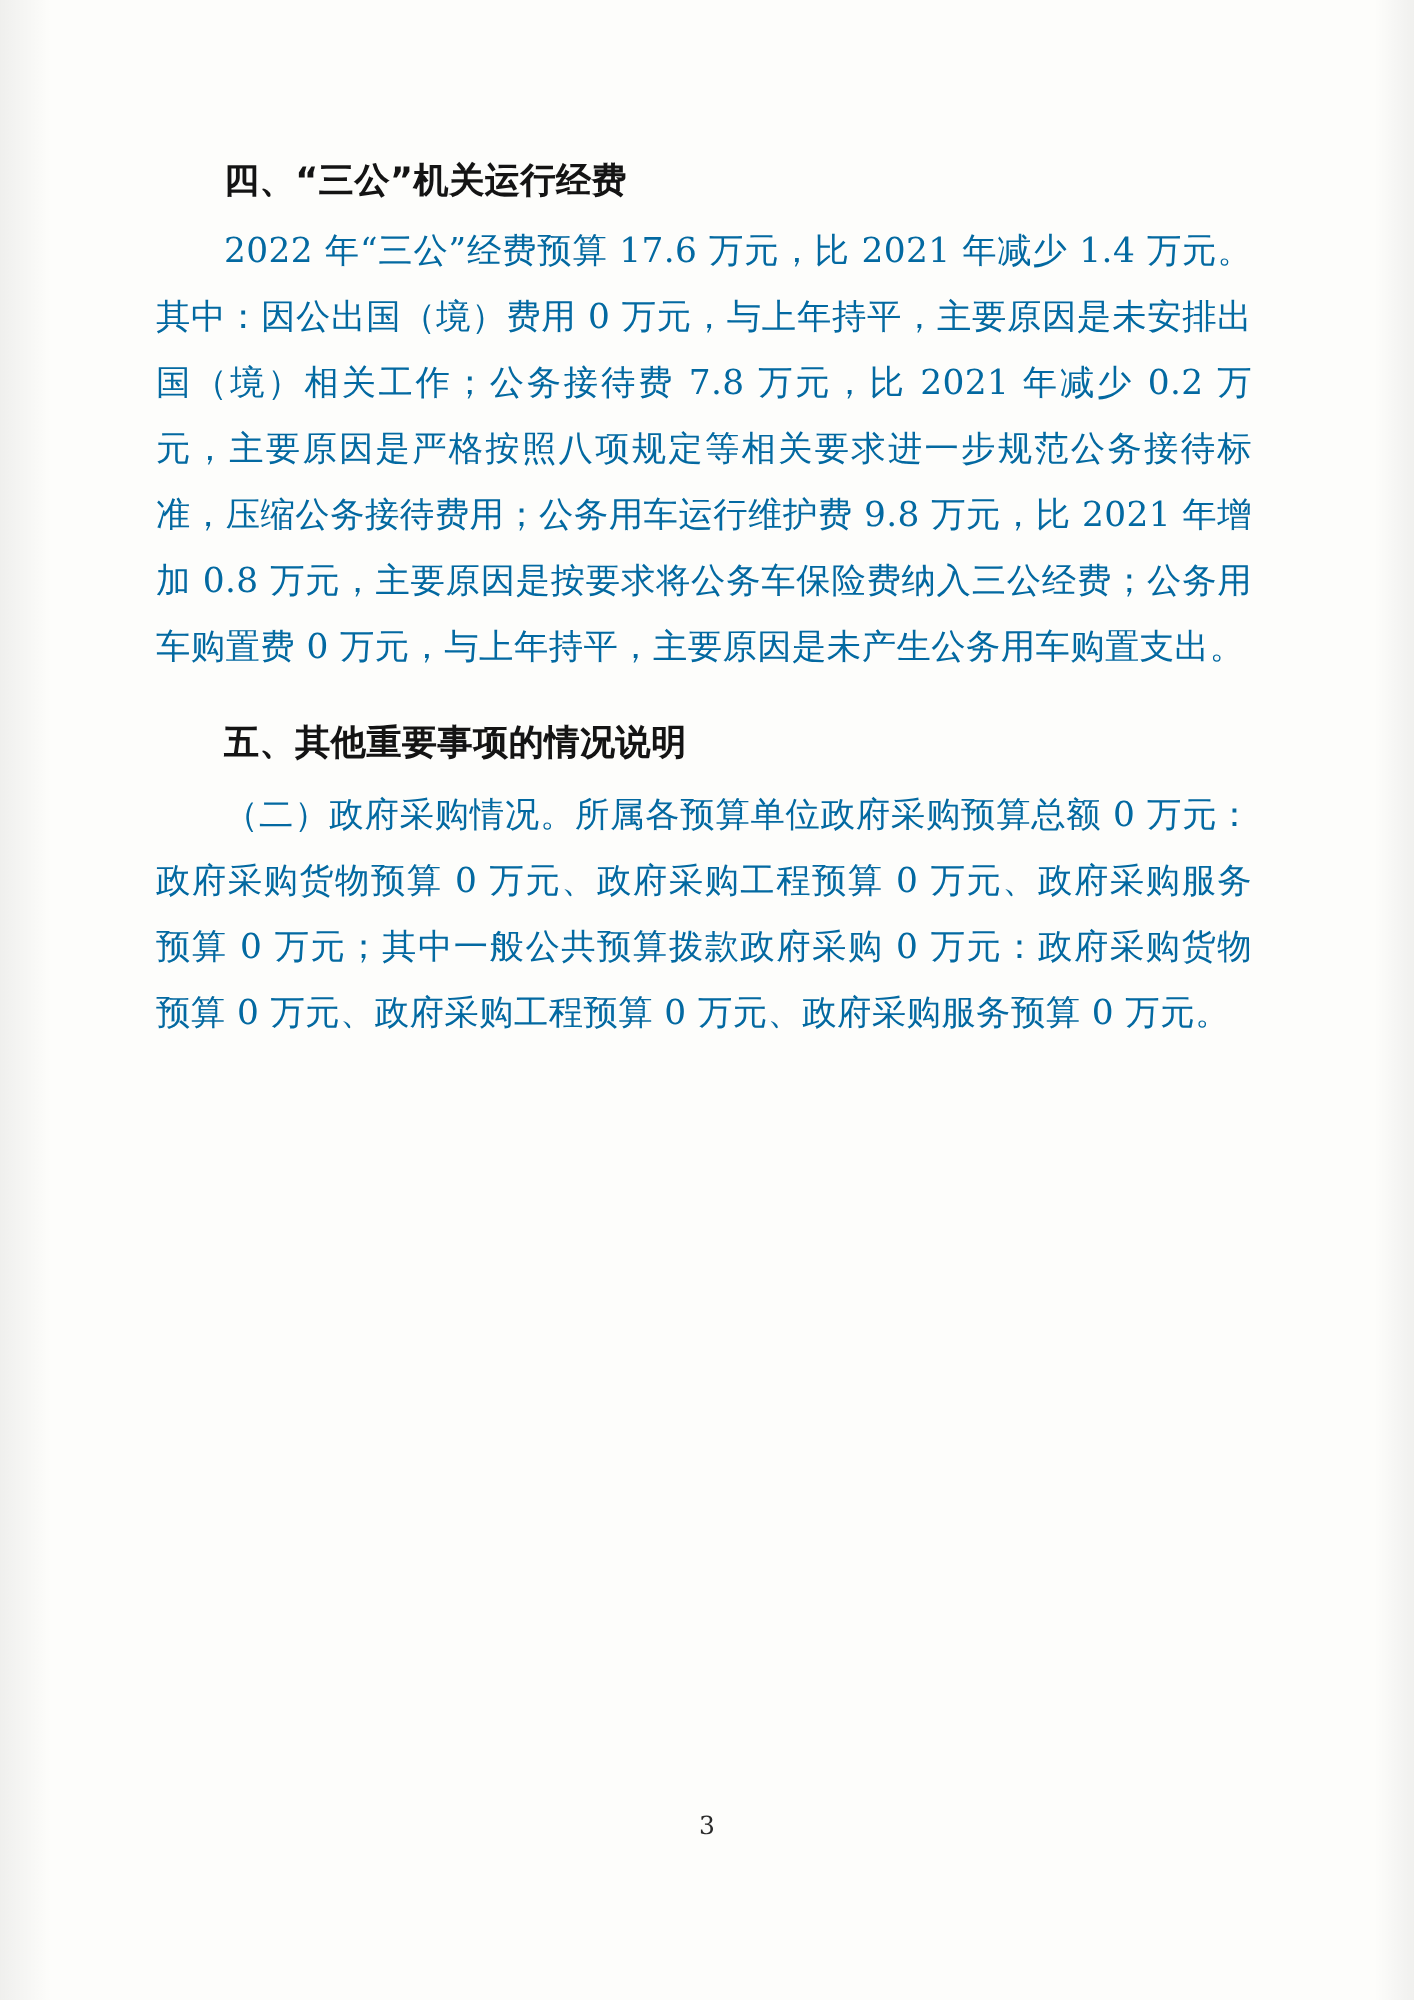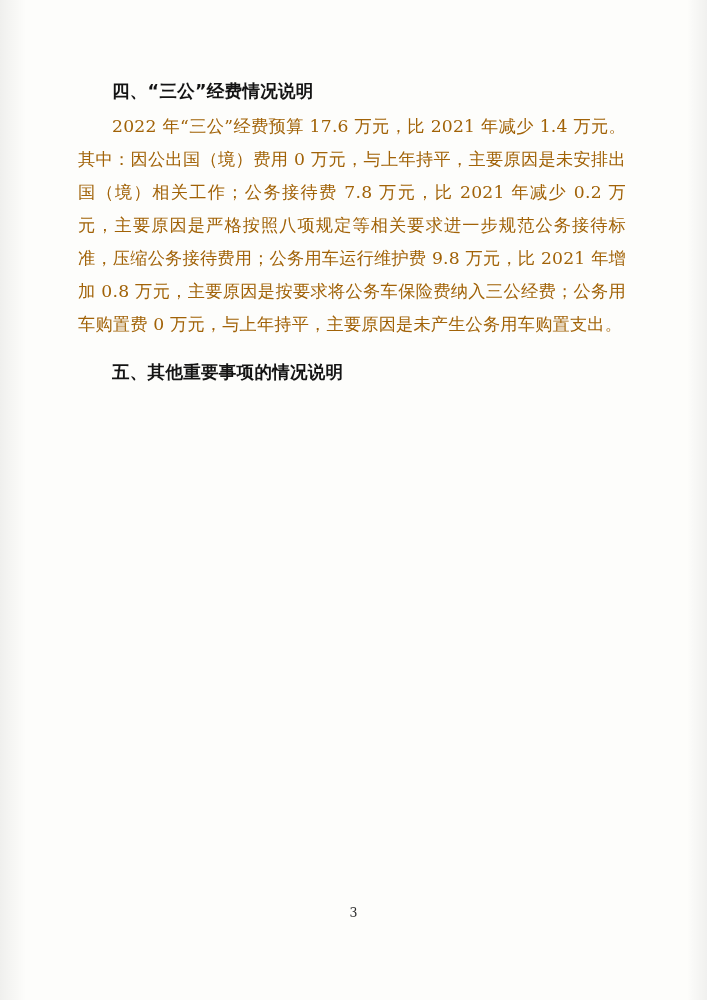--- a/index.html
+++ b/index.html
@@ -58,44 +58,45 @@
     margin-top: 18px;
   }
   p.para {
     font-size: 17.2px;
     line-height: 1.92;
     margin: 0 0 1px 0;
     text-indent: 34px;
     text-align: justify;
     text-justify: inter-ideograph;
     letter-spacing: 0.2px;
-    color: #a16207;
+    color: #0369a1;
   }
   .page-number {
     position: absolute;
     left: 0;
     right: 0;
     top: 905px;
     text-align: center;
     font-family: "DejaVu Serif", "Liberation Serif", serif;
     font-size: 12.5px;
     color: #2a2a2a;
   }
 </style>
 </head>
 <body>
 
 <div class="page">
   <div class="content">
 
-    <h2 class="section-heading">四、“三公”经费情况说明</h2>
+    <h2 class="section-heading">四、“三公”机关运行经费</h2>
 
     <p class="para">2022 年“三公”经费预算 17.6 万元，比 2021 年减少 1.4 万元。其中：因公出国（境）费用 0 万元，与上年持平，主要原因是未安排出国（境）相关工作；公务接待费 7.8 万元，比 2021 年减少 0.2 万元，主要原因是严格按照八项规定等相关要求进一步规范公务接待标准，压缩公务接待费用；公务用车运行维护费 9.8 万元，比 2021 年增加 0.8 万元，主要原因是按要求将公务车保险费纳入三公经费；公务用车购置费 0 万元，与上年持平，主要原因是未产生公务用车购置支出。</p>
 
     <h2 class="section-heading second">五、其他重要事项的情况说明</h2>
 
 
+    <p class="para">（二）政府采购情况。所属各预算单位政府采购预算总额 0 万元：政府采购货物预算 0 万元、政府采购工程预算 0 万元、政府采购服务预算 0 万元；其中一般公共预算拨款政府采购 0 万元：政府采购货物预算 0 万元、政府采购工程预算 0 万元、政府采购服务预算 0 万元。</p>
 
 
   </div>
 
   <div class="page-number">3</div>
 </div>
 
 </body></html>

